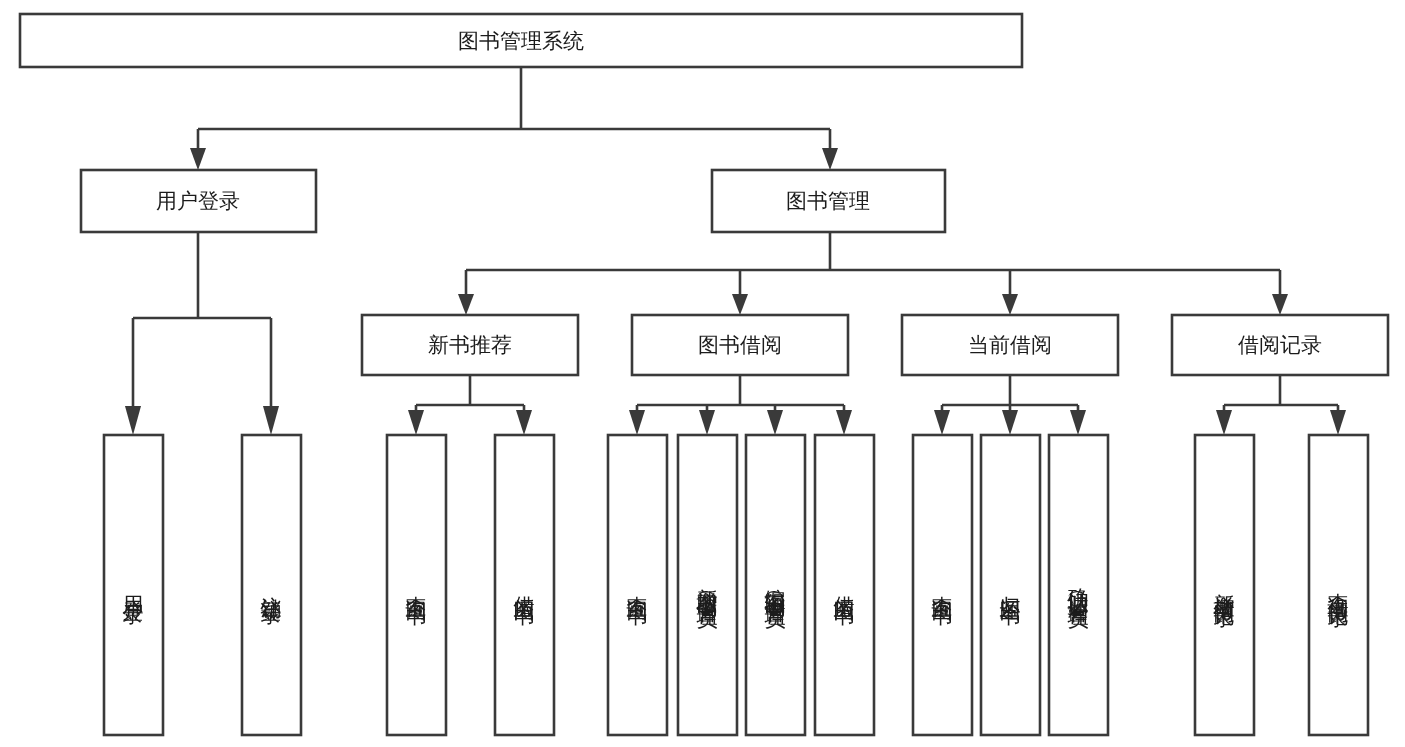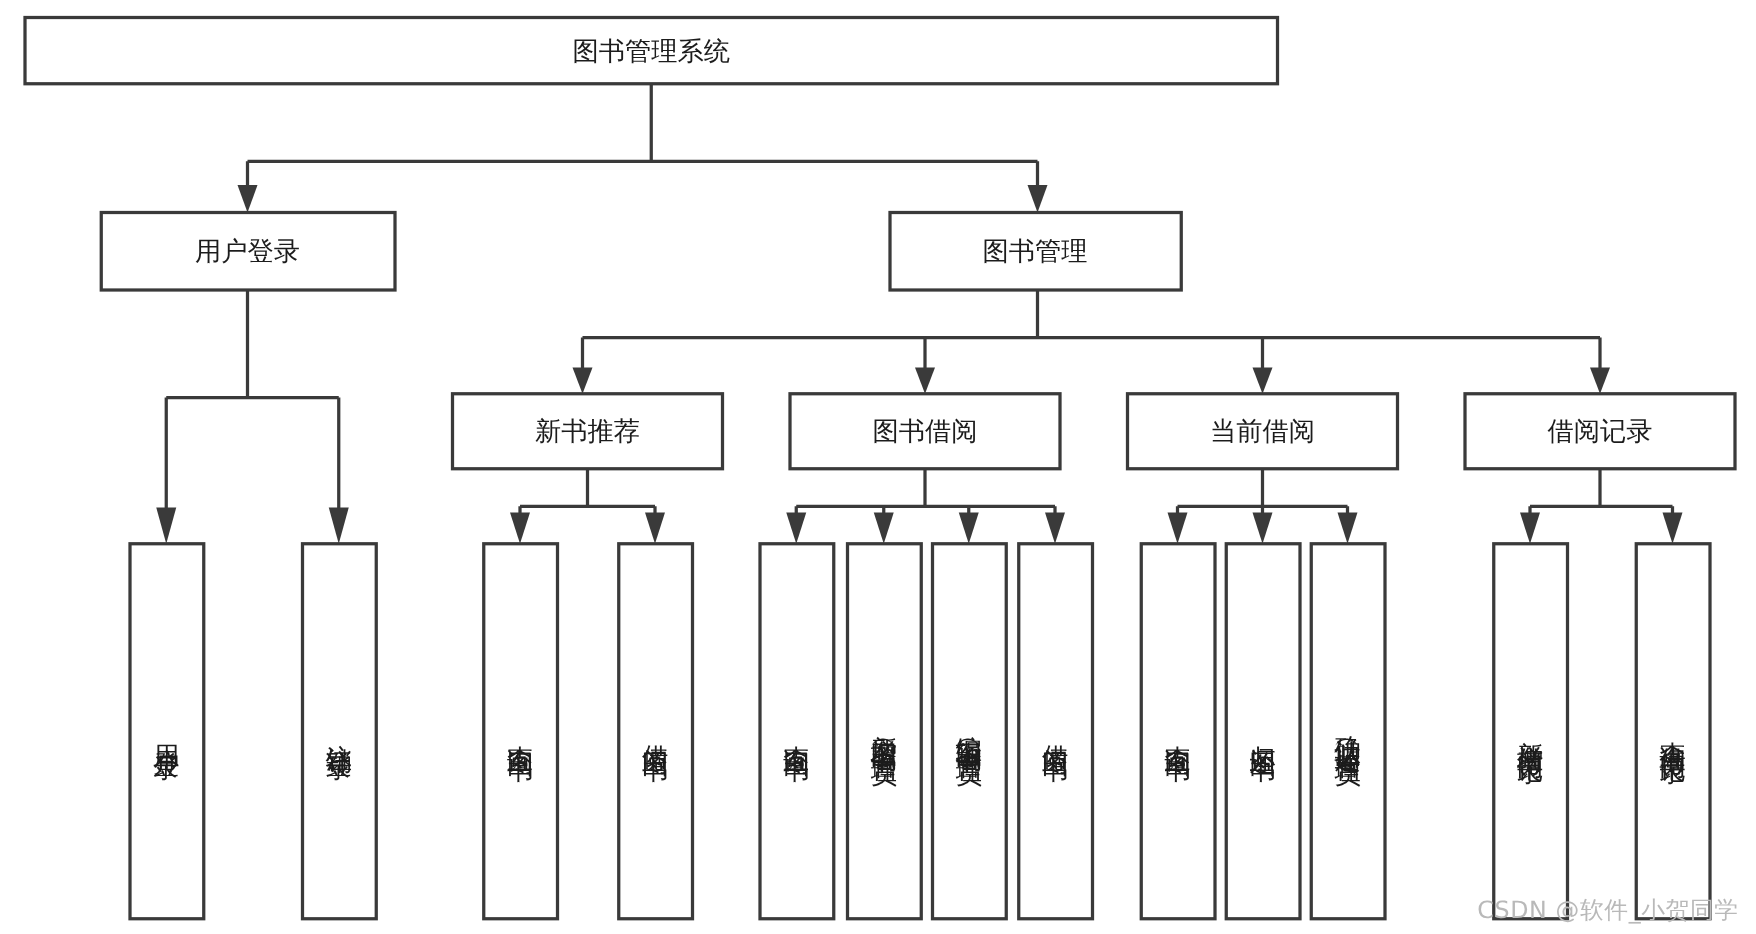--- a/index.html
+++ b/index.html
@@ -238,15 +238,14 @@
       <text class="node-label-v" x="1224" y="585">新增借阅记录</text>
     </g>
 
     <g>
       <rect class="node-box" x="1309" y="435" width="59" height="300"></rect>
       <text class="node-label-v" x="1338" y="585">查询借阅记录</text>
     </g>
 
   </svg>
 
-  <div class="watermark-text">CSDN @软件_小贺同学</div>
 
 </div>
 
 </body></html>

